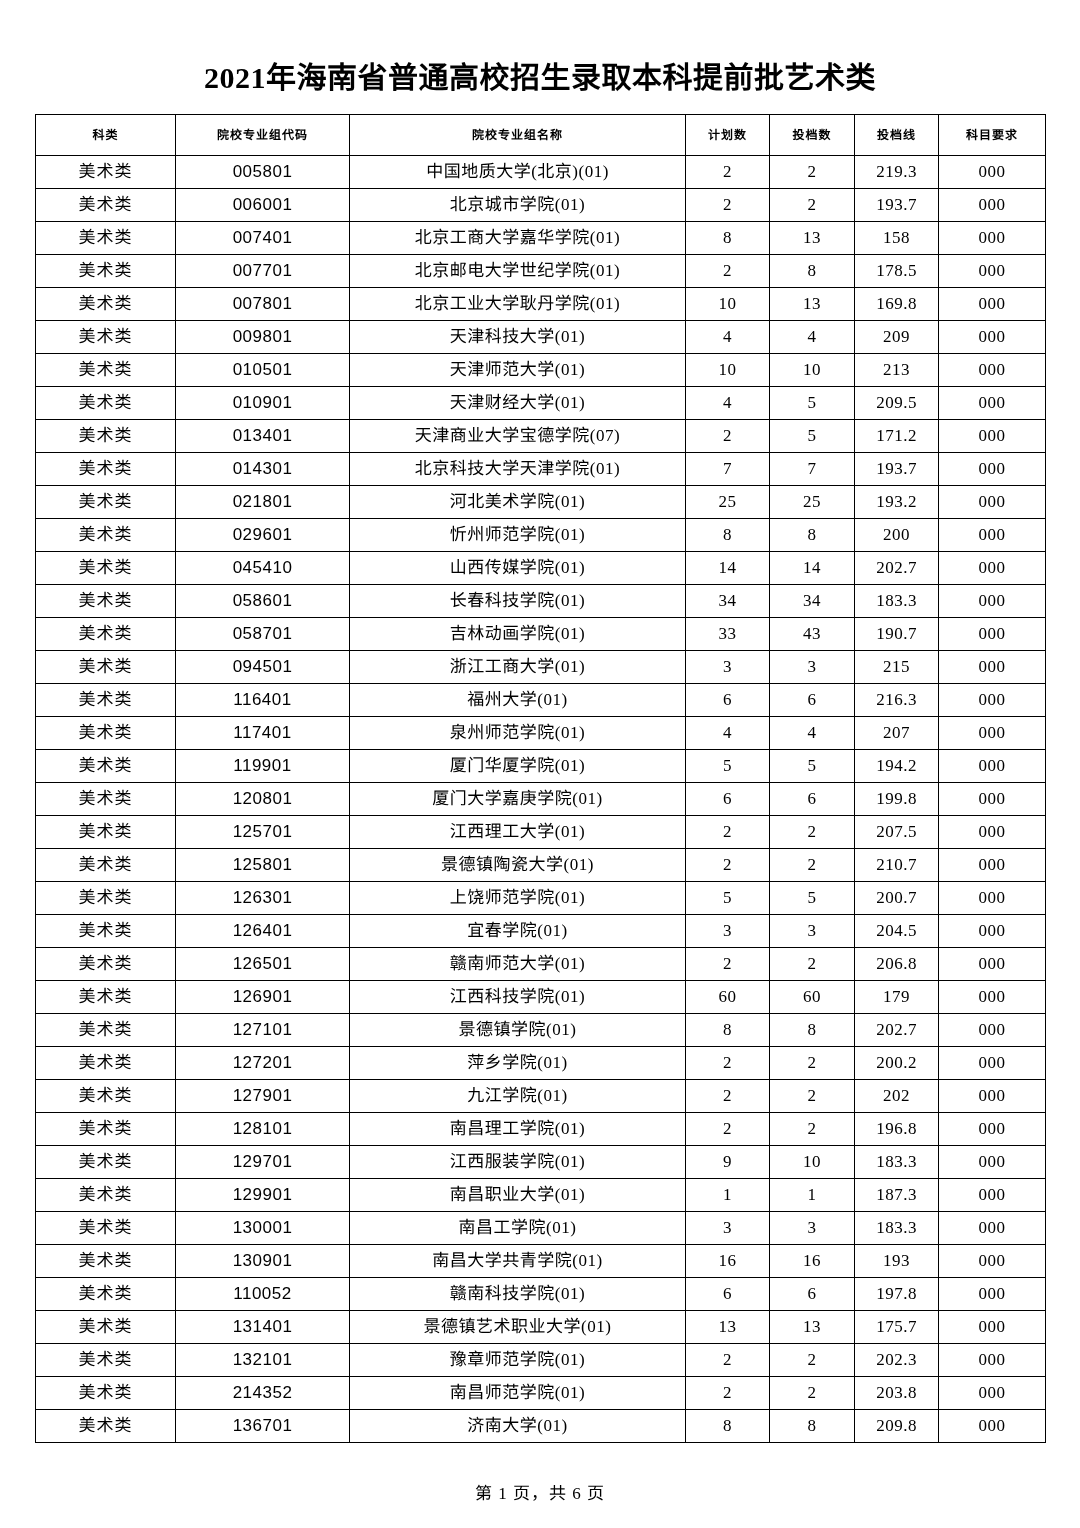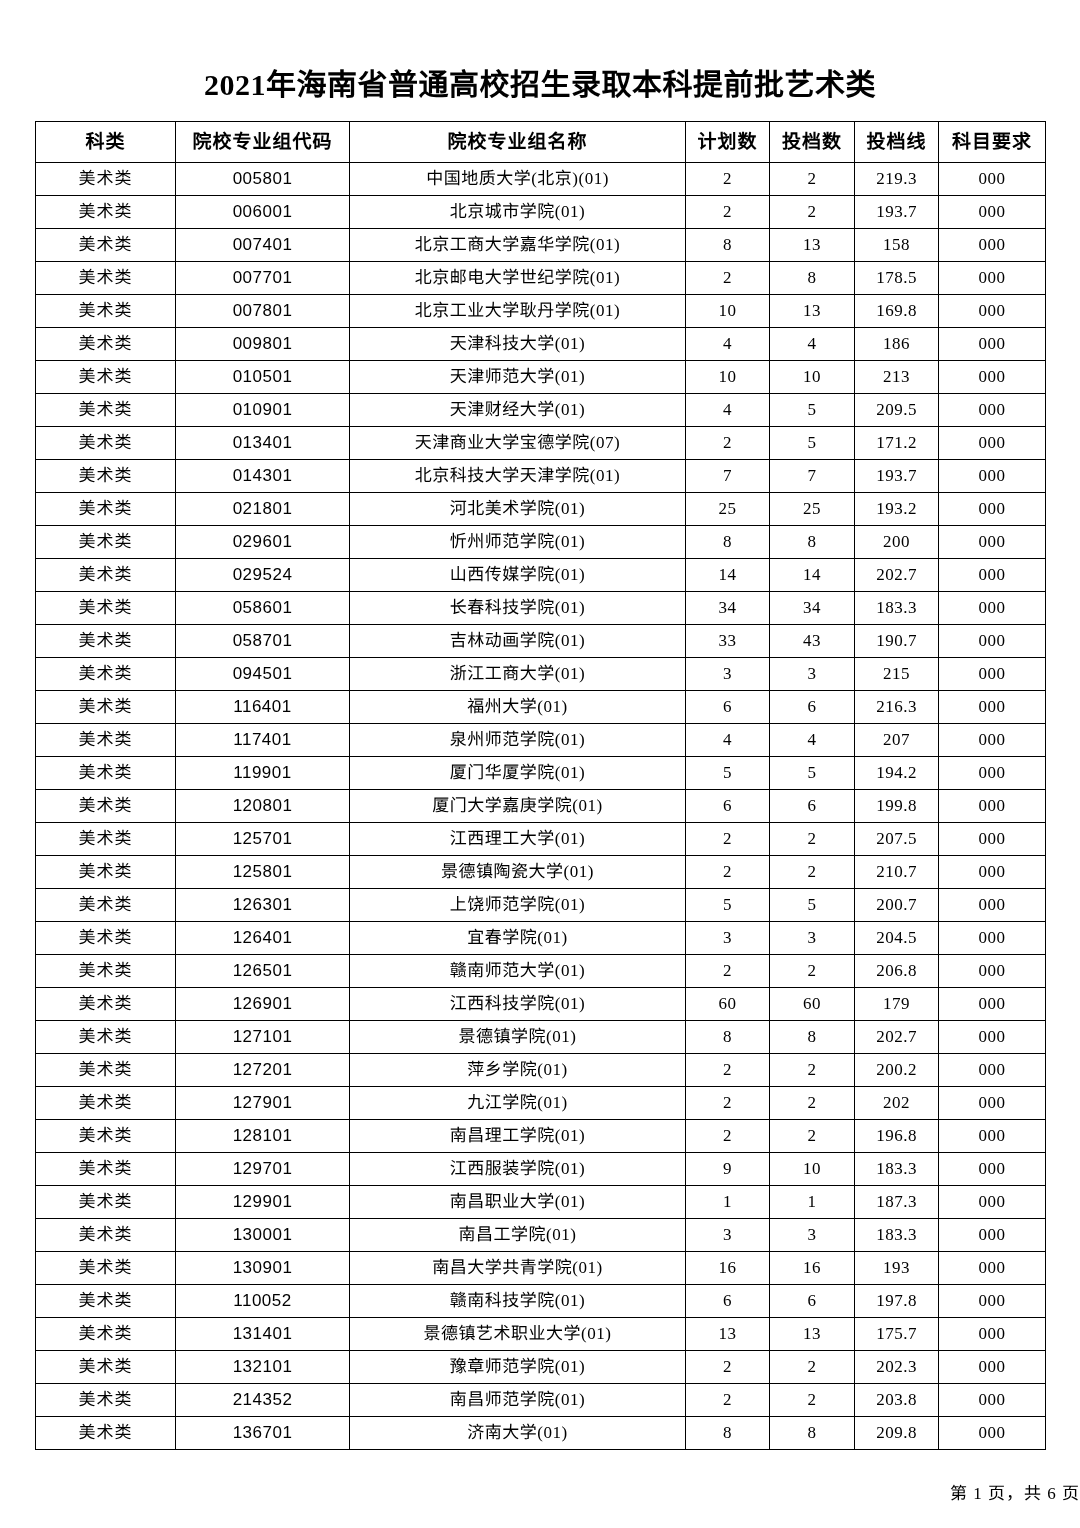--- a/index.html
+++ b/index.html
@@ -12,21 +12,21 @@
     height: 1528px;
     font-family: "Liberation Serif", "DejaVu Serif", serif;
     color: #000000;
     position: relative;
     overflow: hidden;
   }
   .page {
     width: 1080px;
     height: 1528px;
     box-sizing: border-box;
-    padding: 7px;
+    padding: 0;
     position: relative;
     border-radius: 23px;
   }
   .doc-title {
     text-align: center;
     font-family: "Liberation Serif", "DejaVu Serif", serif;
     font-weight: bold;
     font-size: 30px;
     line-height: 40px;
     letter-spacing: 0.5px;
@@ -57,21 +57,21 @@
     height: 32px;
     line-height: 32px;
     white-space: nowrap;
     overflow: hidden;
     font-weight: normal;
   }
   table.score-table thead th {
     height: 40px;
     line-height: 40px;
     font-weight: bold;
-    font-size: 19px;
+    font-size: 12px;
     letter-spacing: 1px;
   }
   
   col.c-kelei      { width: 140px; }
   col.c-code       { width: 174px; }
   col.c-name       { width: 336px; }
   col.c-plan       { width: 84px;  }
   col.c-tdnum      { width: 85px;  }
   col.c-tdline     { width: 84px;  }
   col.c-subject    { width: 107px; }
@@ -81,21 +81,21 @@
   td.cell-name     { letter-spacing: 0.5px; }
   td.cell-num,
   td.cell-line,
   td.cell-subject  { font-family: "Liberation Serif", "DejaVu Serif", serif; letter-spacing: 0.5px; }
 
   .page-footer {
     position: absolute;
     left: 0;
     right: 0;
     bottom: 24px;
-    text-align: right;
+    text-align: center;
     font-size: 17px;
     letter-spacing: 1px;
     color: #000;
   }
 </style>
 </head>
 <body>
 
 <div class="page">
 
@@ -170,21 +170,21 @@
             <td class="cell-num">13</td>
             <td class="cell-line">169.8</td>
             <td class="cell-subject">000</td>
           </tr>
           <tr>
             <td class="cell-kelei">美术类</td>
             <td class="cell-code">009801</td>
             <td class="cell-name">天津科技大学(01)</td>
             <td class="cell-num">4</td>
             <td class="cell-num">4</td>
-            <td class="cell-line">186</td>
+            <td class="cell-line">209</td>
             <td class="cell-subject">000</td>
           </tr>
           <tr>
             <td class="cell-kelei">美术类</td>
             <td class="cell-code">010501</td>
             <td class="cell-name">天津师范大学(01)</td>
             <td class="cell-num">10</td>
             <td class="cell-num">10</td>
             <td class="cell-line">213</td>
             <td class="cell-subject">000</td>
@@ -229,21 +229,21 @@
             <td class="cell-kelei">美术类</td>
             <td class="cell-code">029601</td>
             <td class="cell-name">忻州师范学院(01)</td>
             <td class="cell-num">8</td>
             <td class="cell-num">8</td>
             <td class="cell-line">200</td>
             <td class="cell-subject">000</td>
           </tr>
           <tr>
             <td class="cell-kelei">美术类</td>
-            <td class="cell-code">029524</td>
+            <td class="cell-code">045410</td>
             <td class="cell-name">山西传媒学院(01)</td>
             <td class="cell-num">14</td>
             <td class="cell-num">14</td>
             <td class="cell-line">202.7</td>
             <td class="cell-subject">000</td>
           </tr>
           <tr>
             <td class="cell-kelei">美术类</td>
             <td class="cell-code">058601</td>
             <td class="cell-name">长春科技学院(01)</td>

